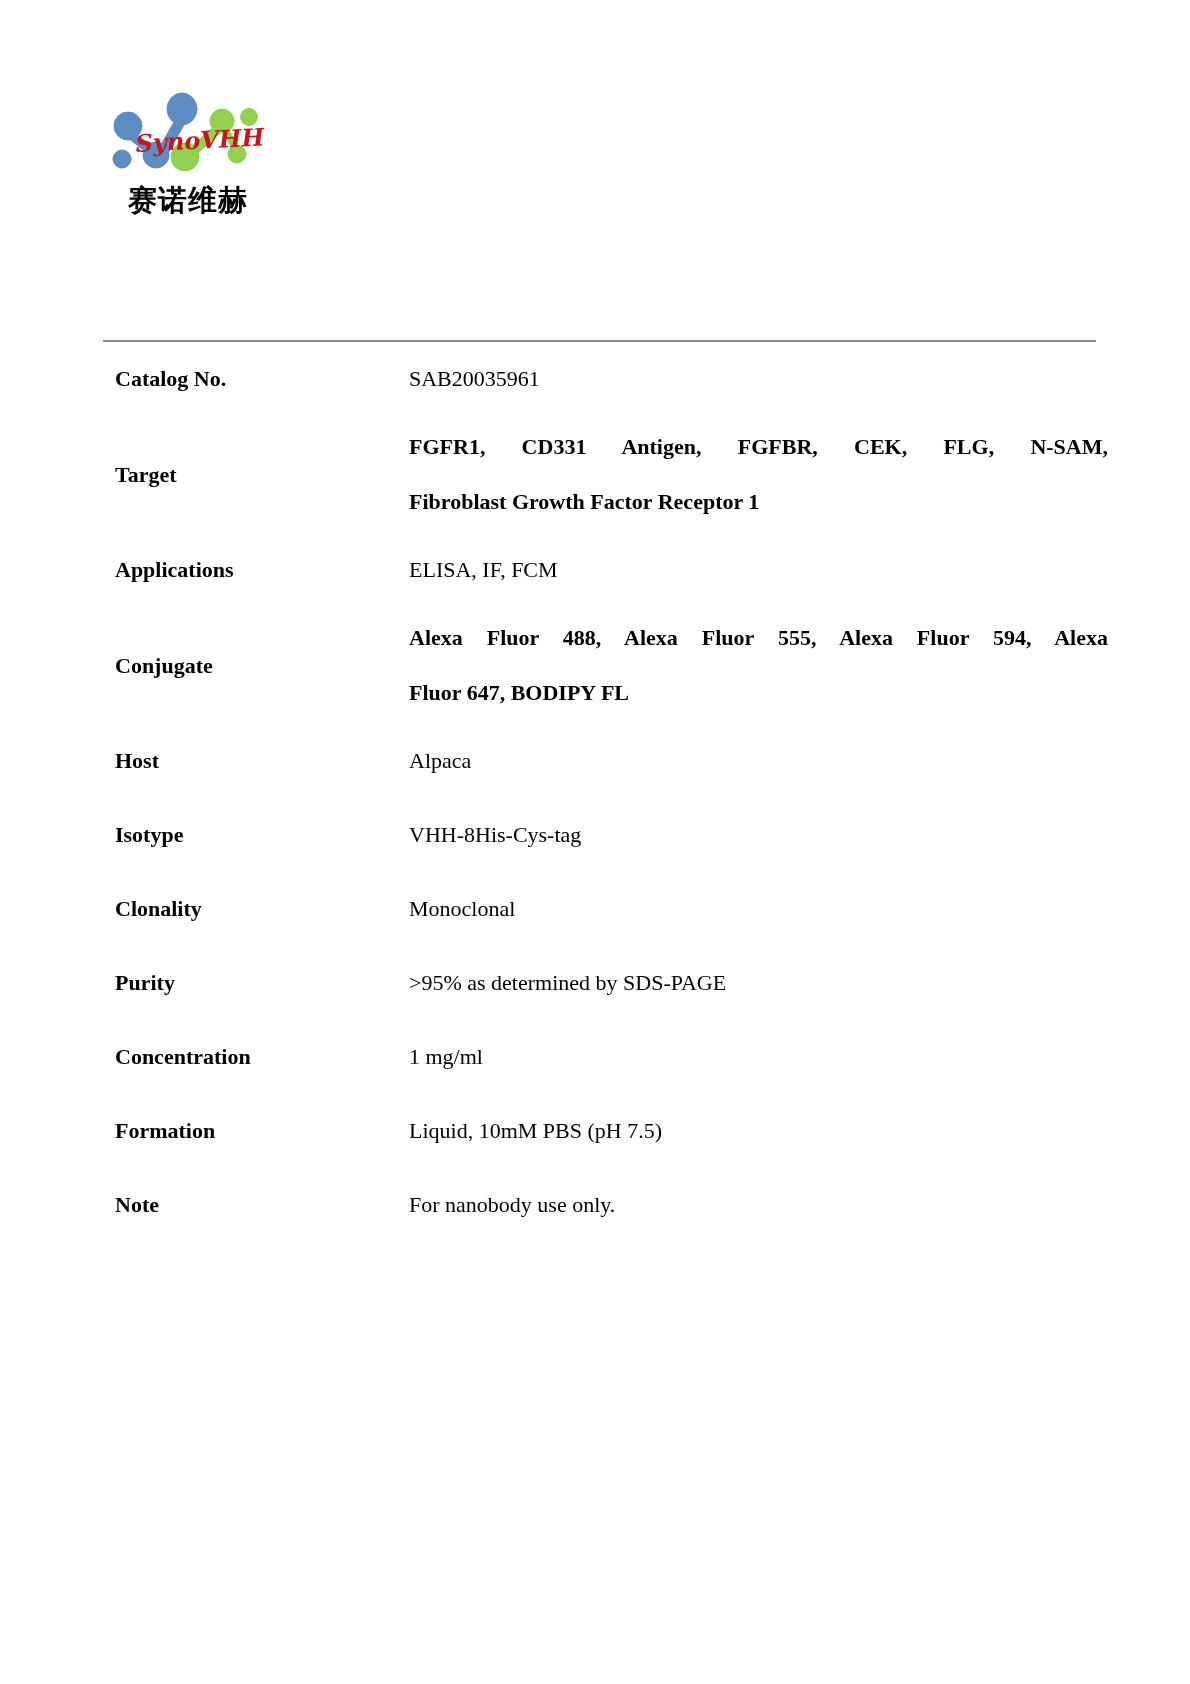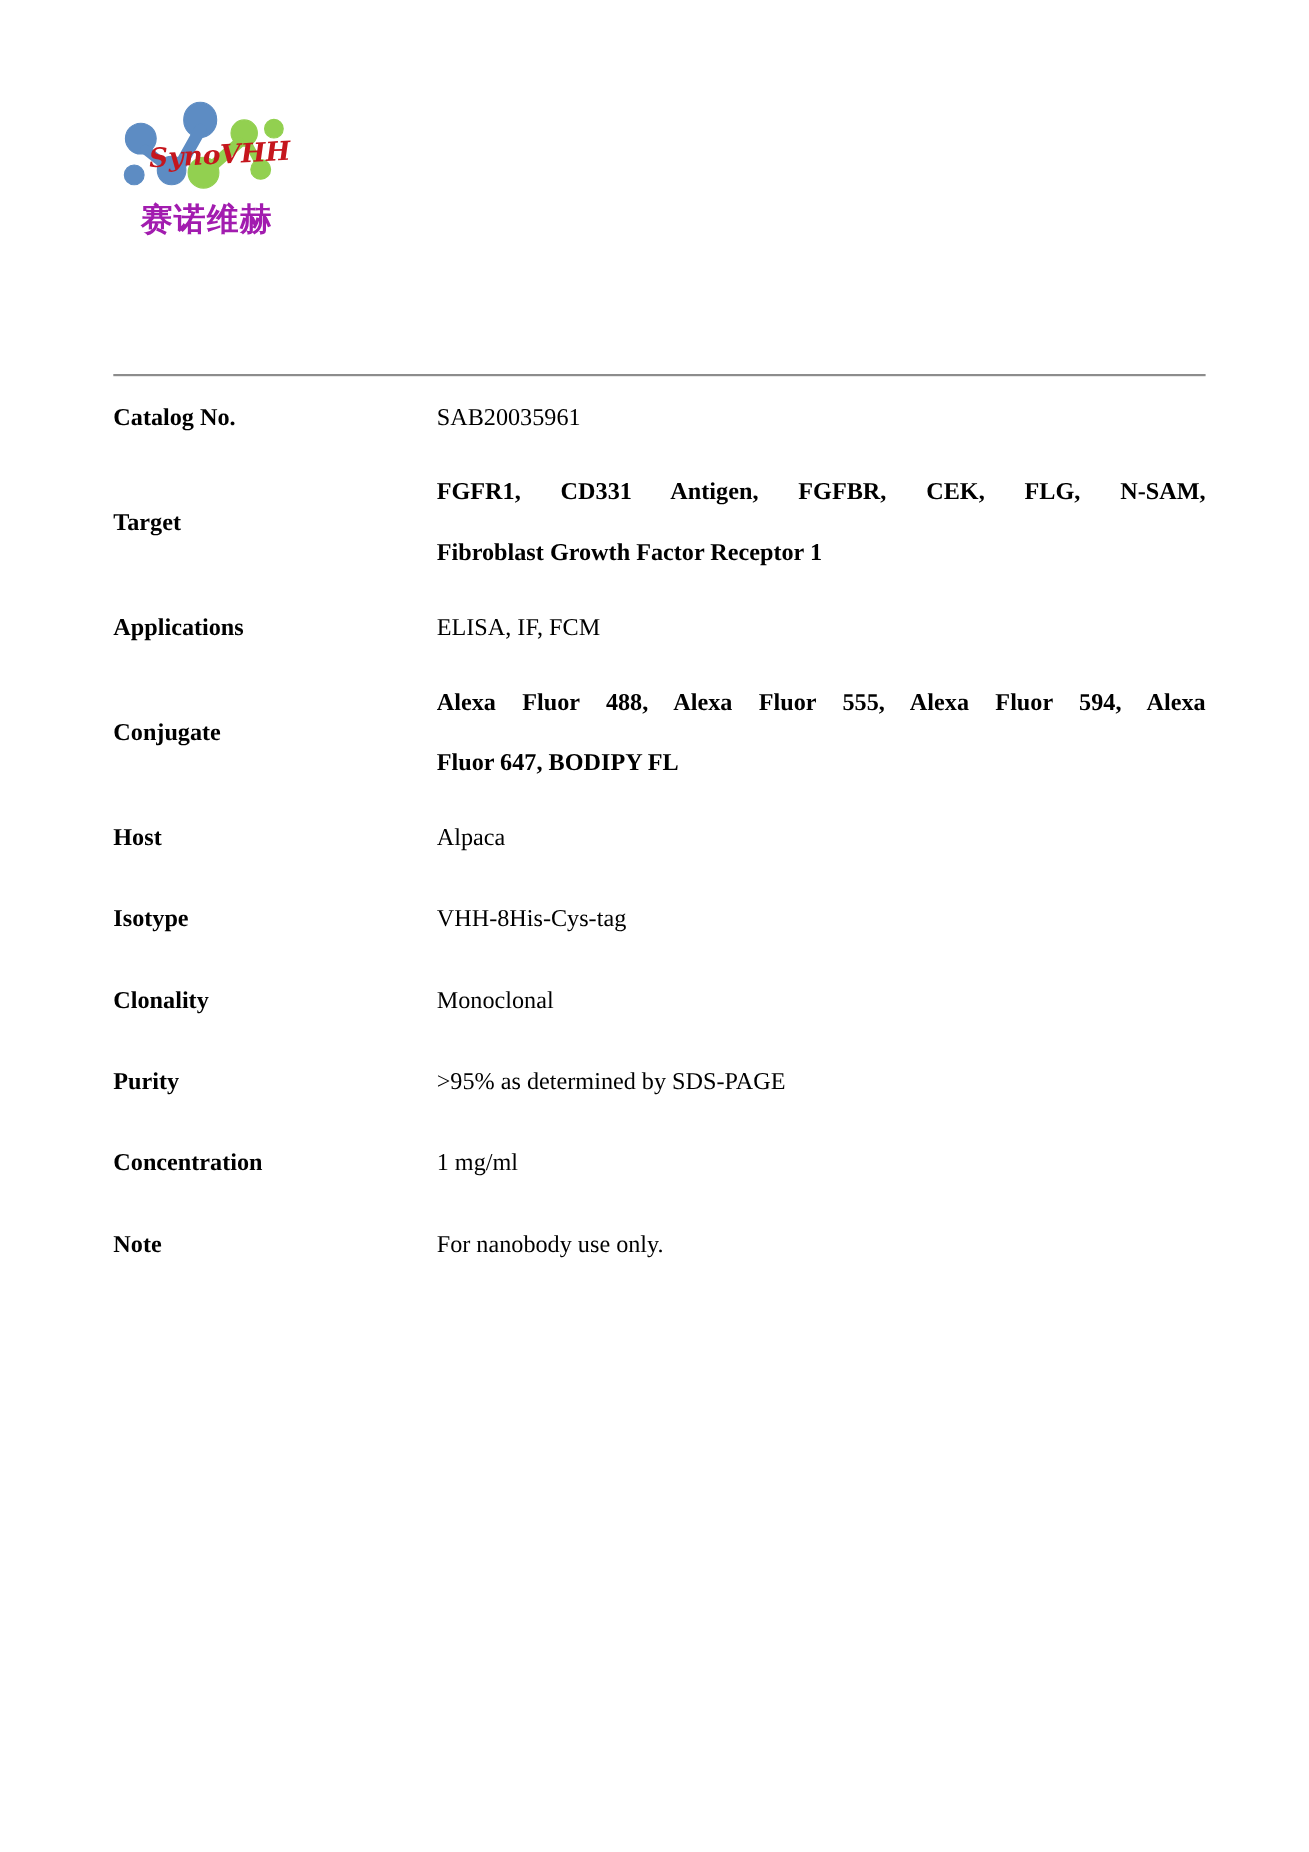--- a/index.html
+++ b/index.html
@@ -27,21 +27,21 @@
   }
   .logo-svg { display: block; }
   .logo-cn {
     position: absolute;
     left: 30px;
     top: 96px;
     font-size: 29px;
     line-height: 32px;
     font-weight: 600;
     letter-spacing: 1px;
-    color: #a21caf;
+    color: #000000;
     font-family: "Liberation Sans", sans-serif;
     white-space: nowrap;
   }
 
   
   .doc-title {
     position: absolute;
     left: 114px;
     top: 264px;
     font-size: 29px;
@@ -55,20 +55,21 @@
     position: absolute;
     left: 103px;
     top: 340px;
     width: 993px;
     border-top: 2px solid #8c8c8c;
   }
   table.specs {
     width: 100%;
     border-collapse: collapse;
     table-layout: fixed;
+    margin-left: 12px;
   }
   table.specs td {
     vertical-align: middle;
     font-size: 22px;
     line-height: 55px;
     padding: 9px 0 10px 0;
   }
   td.lbl {
     width: 294px;
     font-weight: 700;
@@ -156,20 +157,24 @@
       </tr>
       <tr>
         <td class="lbl">Purity</td>
         <td class="val">&gt;95% as determined by SDS-PAGE</td>
       </tr>
       <tr>
         <td class="lbl">Concentration</td>
         <td class="val">1 mg/ml</td>
       </tr>
       <tr>
+        <td class="lbl">Formation</td>
+        <td class="val">Liquid, 10mM PBS (pH 7.5)</td>
+      </tr>
+      <tr>
         <td class="lbl">Note</td>
         <td class="val">For nanobody use only.</td>
       </tr>
     </tbody>
       </table>
   </div>
 
 </div>
 
 </body></html>

